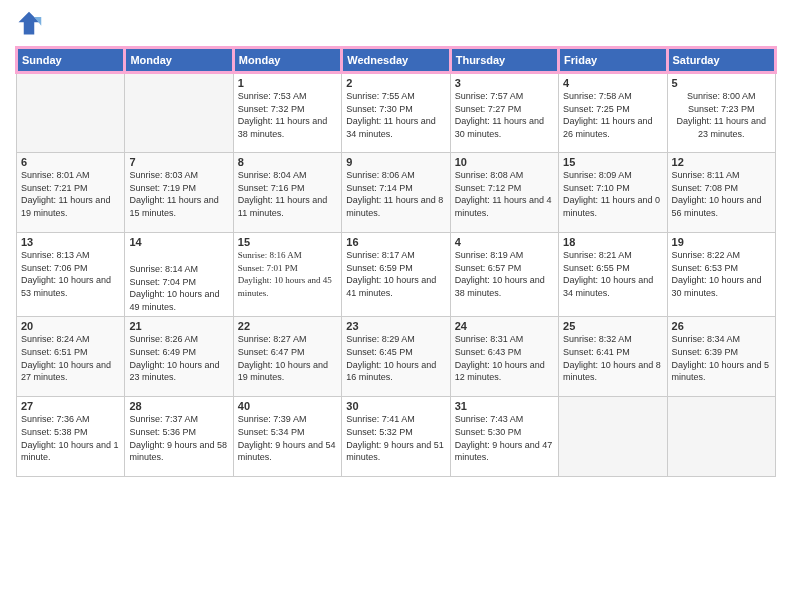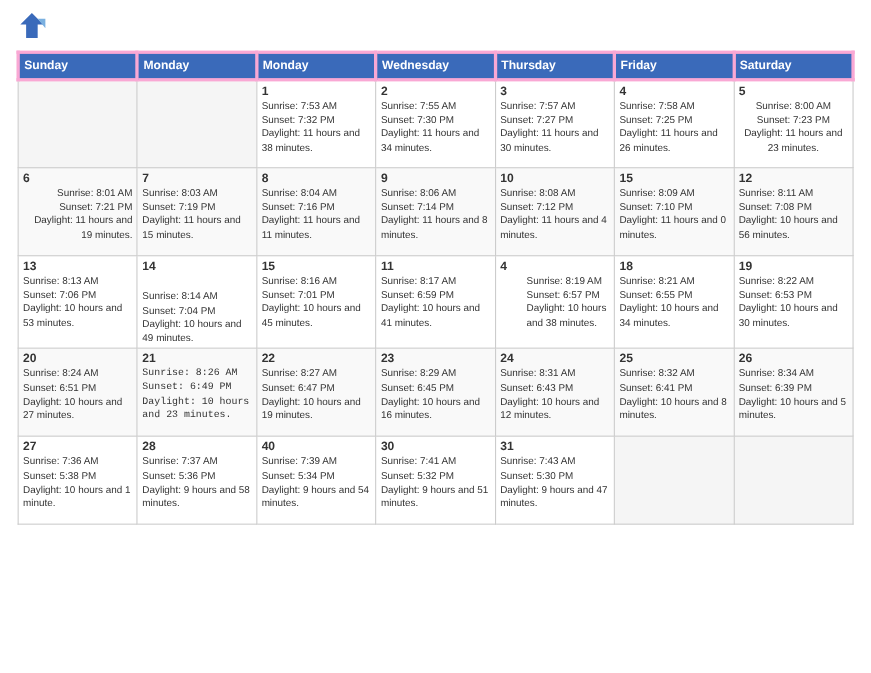--- a/index.html
+++ b/index.html
@@ -161,21 +161,21 @@
           <td>
             <span class="day-number">5</span>
             <div class="day-info" style="white-space: pre-line; text-align: center;">Sunrise: 8:00 AM
 Sunset: 7:23 PM
 Daylight: 11 hours and 23 minutes.</div>
           </td>
         </tr>
         <tr>
           <td>
             <span class="day-number">6</span>
-            <div class="day-info" style="white-space: pre-line; text-align: right;">Sunrise: 8:01 AM
+            <div class="day-info" style="white-space: pre-line;">Sunrise: 8:01 AM
 Sunset: 7:21 PM
 Daylight: 11 hours and 19 minutes.</div>
           </td>
           <td>
             <span class="day-number">7</span>
             <div class="day-info" style="white-space: pre-line;">Sunrise: 8:03 AM
 Sunset: 7:19 PM
 Daylight: 11 hours and 15 minutes.</div>
           </td>
           <td>
@@ -217,33 +217,33 @@
 Daylight: 10 hours and 53 minutes.</div>
           </td>
           <td>
             <span class="day-number">14</span>
             <div class="day-info" style="white-space: pre-line; margin-top: 15px;">Sunrise: 8:14 AM
 Sunset: 7:04 PM
 Daylight: 10 hours and 49 minutes.</div>
           </td>
           <td>
             <span class="day-number">15</span>
-            <div class="day-info" style="white-space: pre-line;">Sunrise: 8:16 AM
+            <div class="day-info" style="white-space: pre-line; font-family: Liberation Serif, serif;">Sunrise: 8:16 AM
 Sunset: 7:01 PM
 Daylight: 10 hours and 45 minutes.</div>
           </td>
           <td>
-            <span class="day-number">11</span>
+            <span class="day-number">16</span>
             <div class="day-info" style="white-space: pre-line;">Sunrise: 8:17 AM
 Sunset: 6:59 PM
 Daylight: 10 hours and 41 minutes.</div>
           </td>
           <td>
             <span class="day-number">4</span>
-            <div class="day-info" style="white-space: pre-line; margin-left: 24px;">Sunrise: 8:19 AM
+            <div class="day-info" style="white-space: pre-line;">Sunrise: 8:19 AM
 Sunset: 6:57 PM
 Daylight: 10 hours and 38 minutes.</div>
           </td>
           <td>
             <span class="day-number">18</span>
             <div class="day-info" style="white-space: pre-line;">Sunrise: 8:21 AM
 Sunset: 6:55 PM
 Daylight: 10 hours and 34 minutes.</div>
           </td>
           <td>
@@ -255,21 +255,21 @@
         </tr>
         <tr>
           <td>
             <span class="day-number">20</span>
             <div class="day-info" style="white-space: pre-line;">Sunrise: 8:24 AM
 Sunset: 6:51 PM
 Daylight: 10 hours and 27 minutes.</div>
           </td>
           <td>
             <span class="day-number">21</span>
-            <div class="day-info" style="white-space: pre-line; font-family: Liberation Mono, monospace;">Sunrise: 8:26 AM
+            <div class="day-info" style="white-space: pre-line;">Sunrise: 8:26 AM
 Sunset: 6:49 PM
 Daylight: 10 hours and 23 minutes.</div>
           </td>
           <td>
             <span class="day-number">22</span>
             <div class="day-info" style="white-space: pre-line;">Sunrise: 8:27 AM
 Sunset: 6:47 PM
 Daylight: 10 hours and 19 minutes.</div>
           </td>
           <td>

